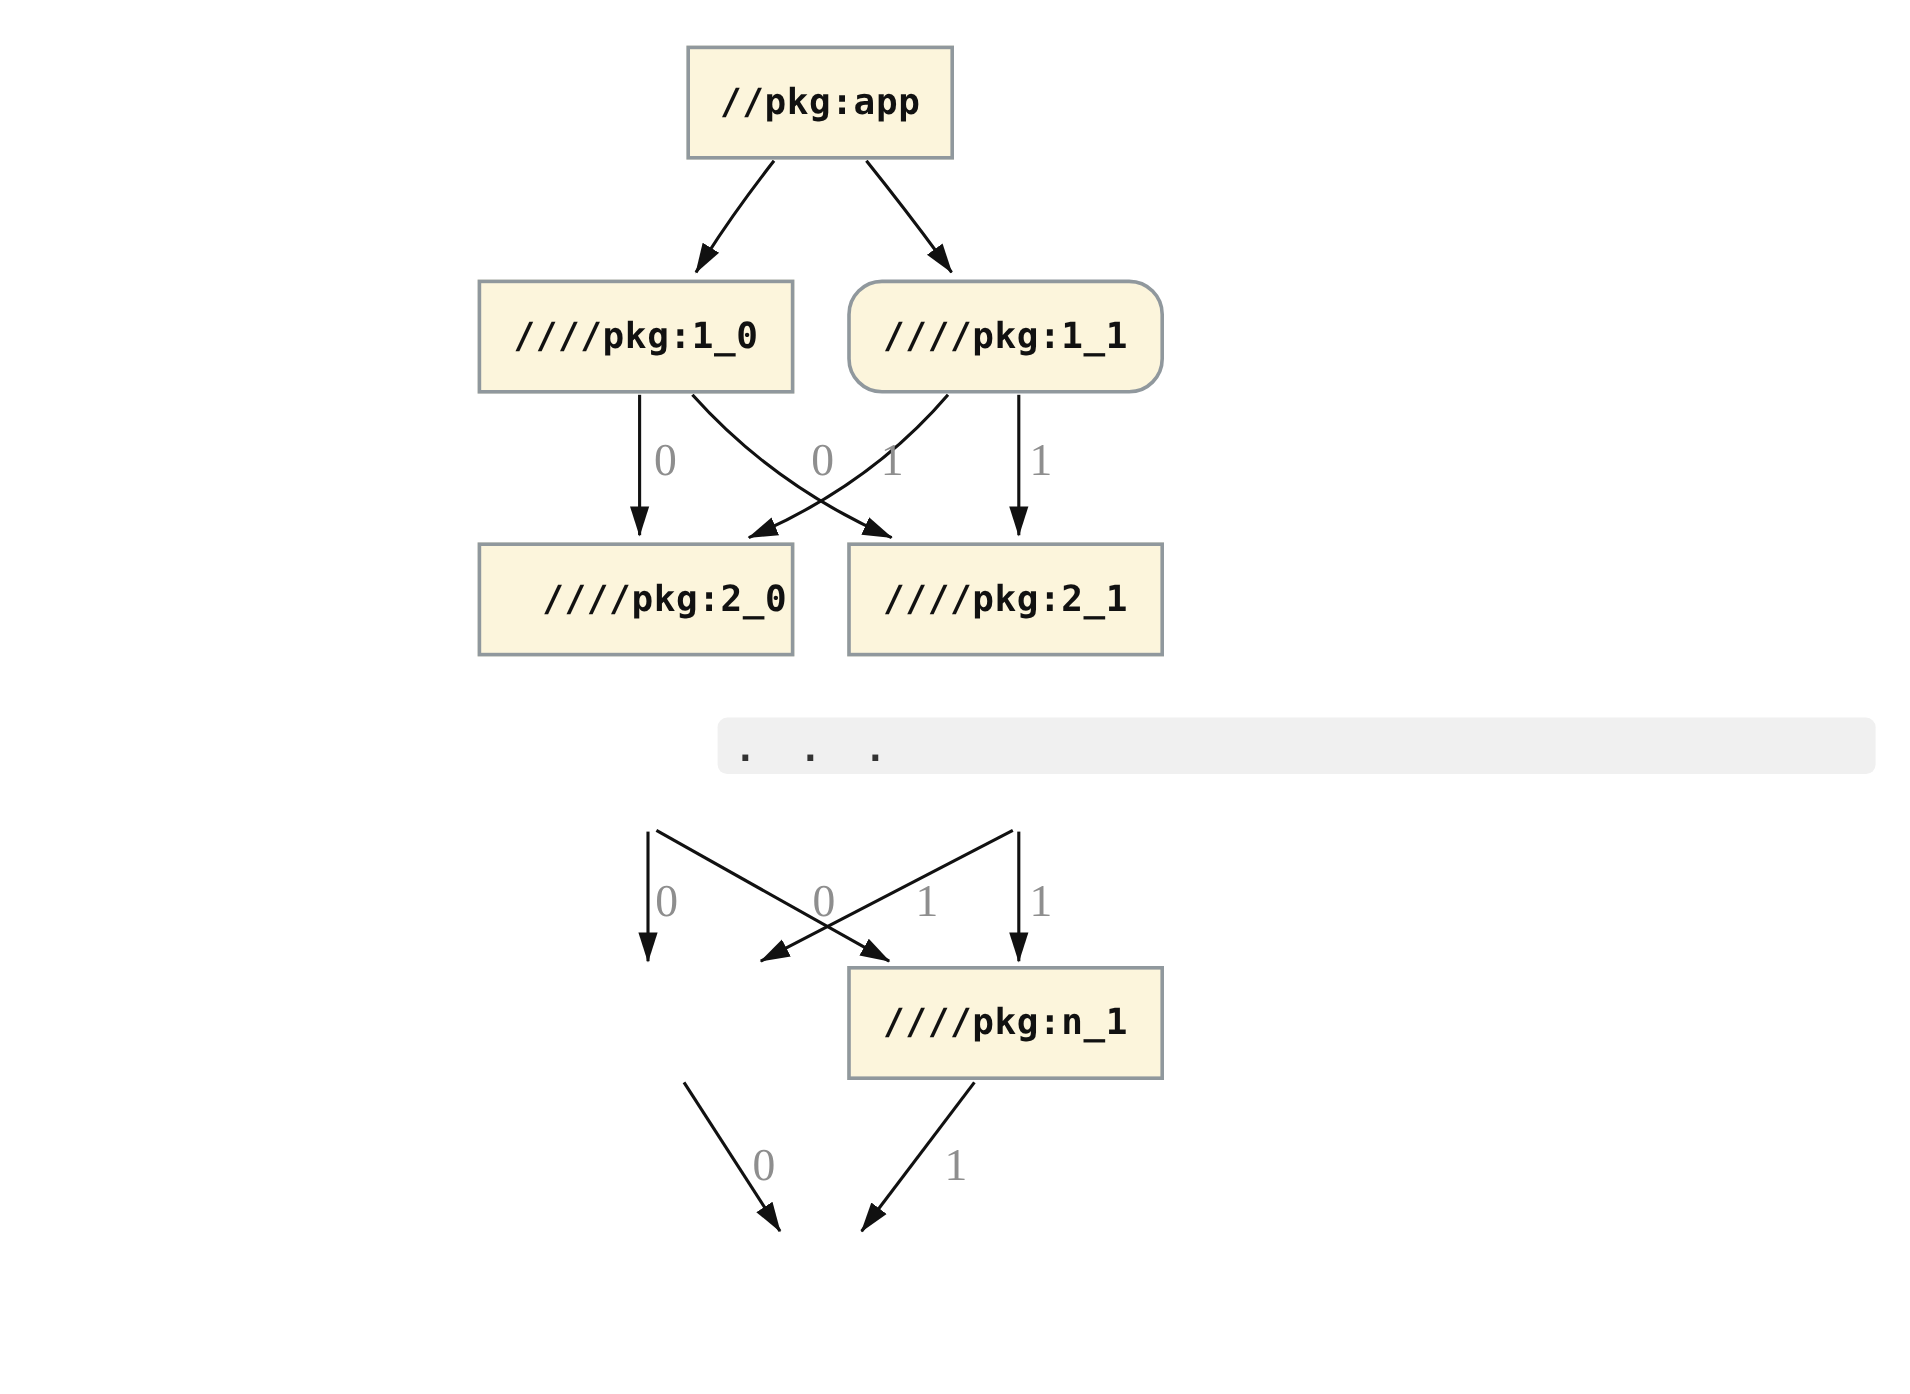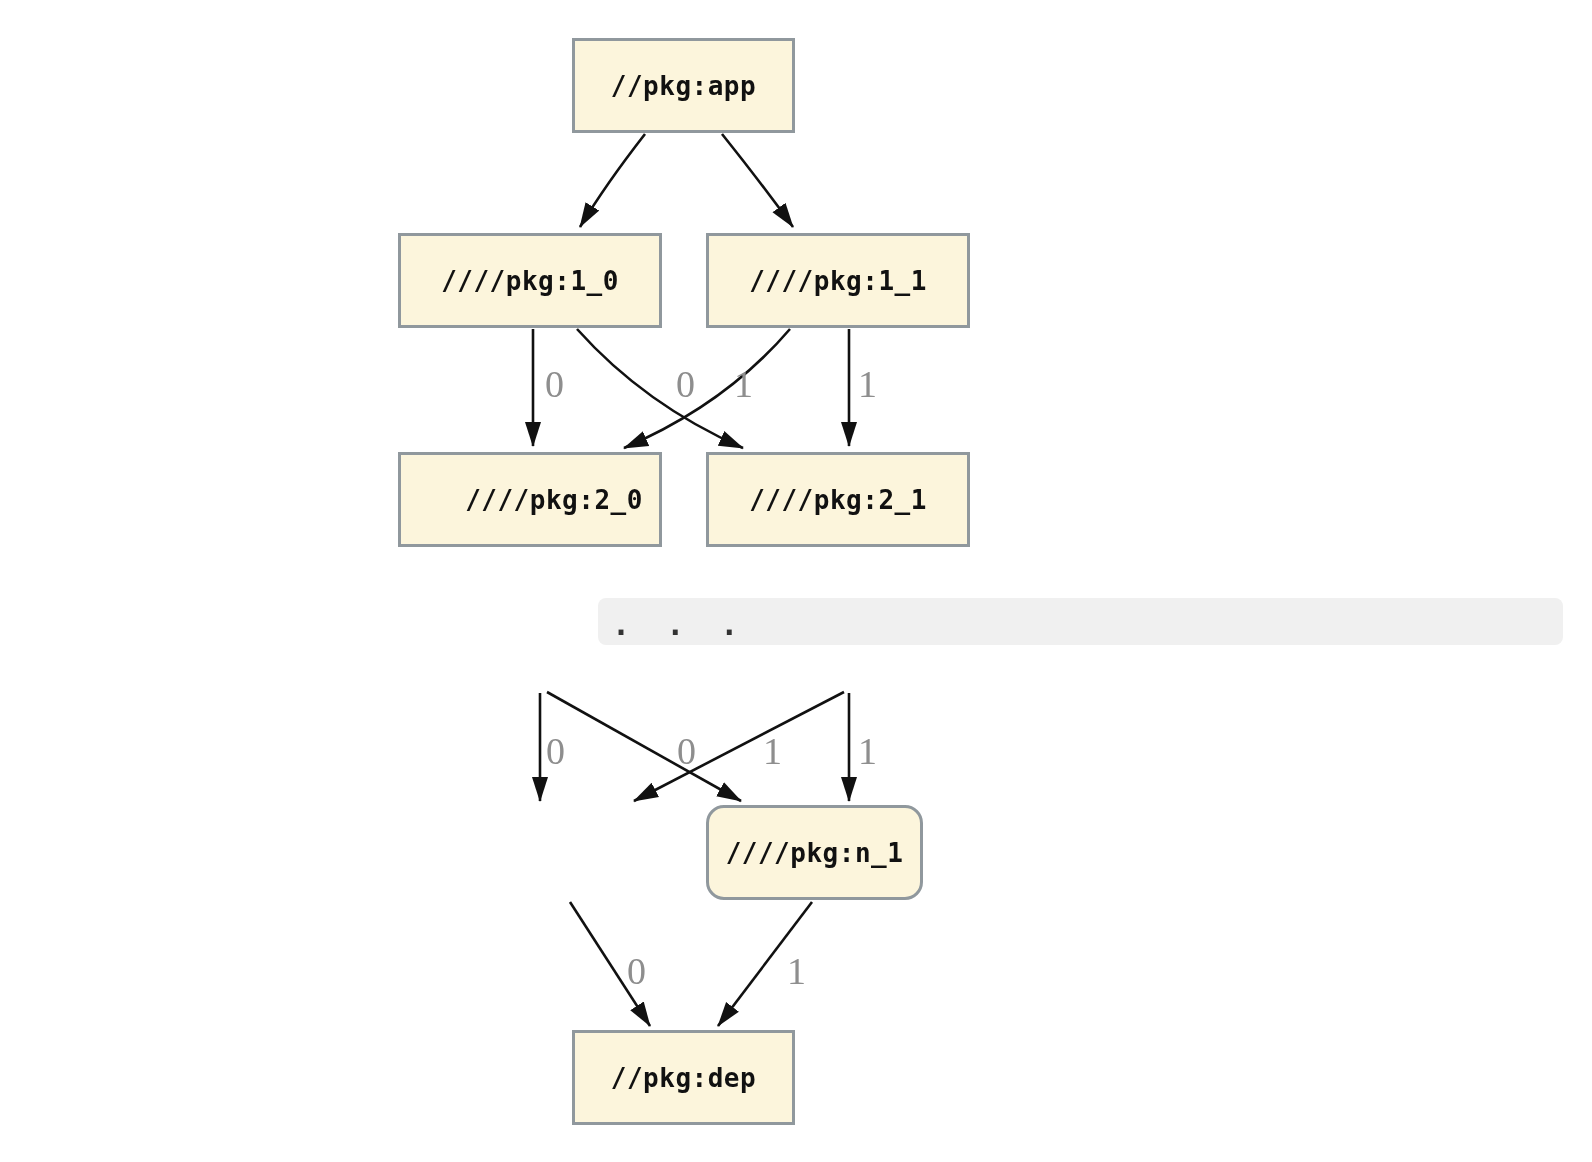--- a/index.html
+++ b/index.html
@@ -20,31 +20,31 @@
   .node {
     position: absolute;
     box-sizing: border-box;
     background: #fcf5dc;
     border: 3px solid #90989d;
     display: flex;
     align-items: center;
     justify-content: center;
     color: #111111;
     font-weight: 700;
-    font-size: 26px;
+    font-size: 30px;
     letter-spacing: 0.5px;
     white-space: nowrap;
   }
   .node-app  { left: 572px; top: 38px;   width: 223px; height: 95px; }
   .node-1_0  { left: 398px; top: 233px;  width: 264px; height: 95px; }
-  .node-1_1  { left: 706px; top: 233px;  width: 264px; height: 95px; }
+  .node-1_1  { left: 706px; top: 233px;  width: 264px; height: 95px; border-radius: 29px; }
   .node-2_0  { left: 398px; top: 452px;  width: 264px; height: 95px; padding-left: 48px; }
   .node-2_1  { left: 706px; top: 452px;  width: 264px; height: 95px; }
   .node-n_0  { left: 398px; top: 805px;  width: 264px; height: 95px; }
-  .node-n_1  { left: 706px; top: 805px;  width: 217px; height: 95px; border-radius: 18px; }
+  .node-n_1  { left: 706px; top: 805px;  width: 264px; height: 95px; }
   .node-dep  { left: 572px; top: 1030px; width: 223px; height: 95px; }
   .edge-label {
     position: absolute;
     font-family: "Liberation Serif", "DejaVu Serif", serif;
     font-size: 38px;
     line-height: 1;
     color: #8e8e8e;
     white-space: nowrap;
   }
   .el-1 { left: 545px; top: 365px; }
@@ -105,21 +105,20 @@
     <path class="edge-path" d="M570,902 L650,1026" marker-end="url(#arrow)"></path>
     <path class="edge-path" d="M812,902 L718,1026" marker-end="url(#arrow)"></path>
   </svg>
 
   <div class="node node-app">//pkg:app</div>
   <div class="node node-1_0">////pkg:1_0</div>
   <div class="node node-1_1">////pkg:1_1</div>
   <div class="node node-2_0">////pkg:2_0</div>
   <div class="node node-2_1">////pkg:2_1</div>
   <div class="node node-n_1">////pkg:n_1</div>
-  <div class="node node-dep">//pkg:dep</div>
 
   <div class="ellipsis-bar"></div>
   <div class="ellipsis-dots">.  .  .</div>
 
   <span class="edge-label el-1">0</span>
   <span class="edge-label el-2">0</span>
   <span class="edge-label el-3">1</span>
   <span class="edge-label el-4">1</span>
   <span class="edge-label el-5">0</span>
   <span class="edge-label el-6">0</span>

